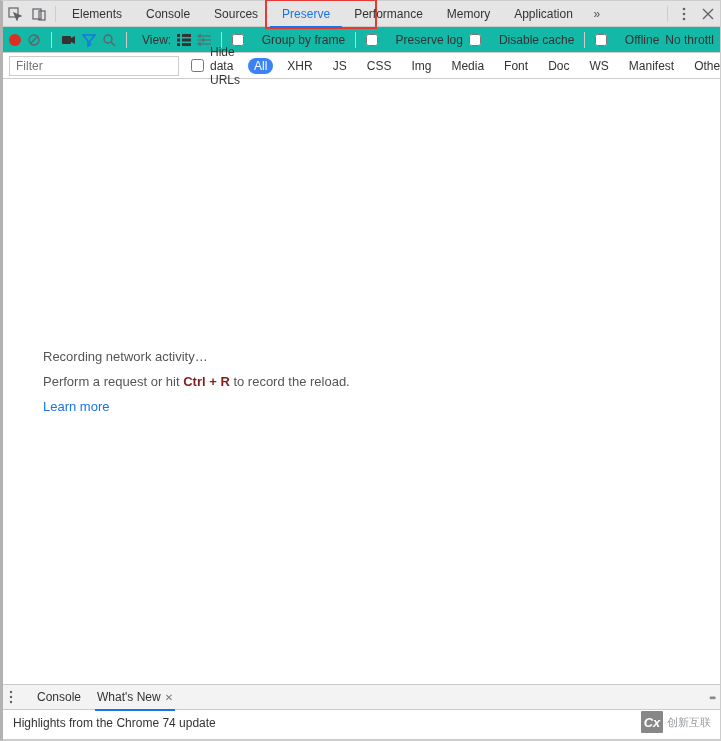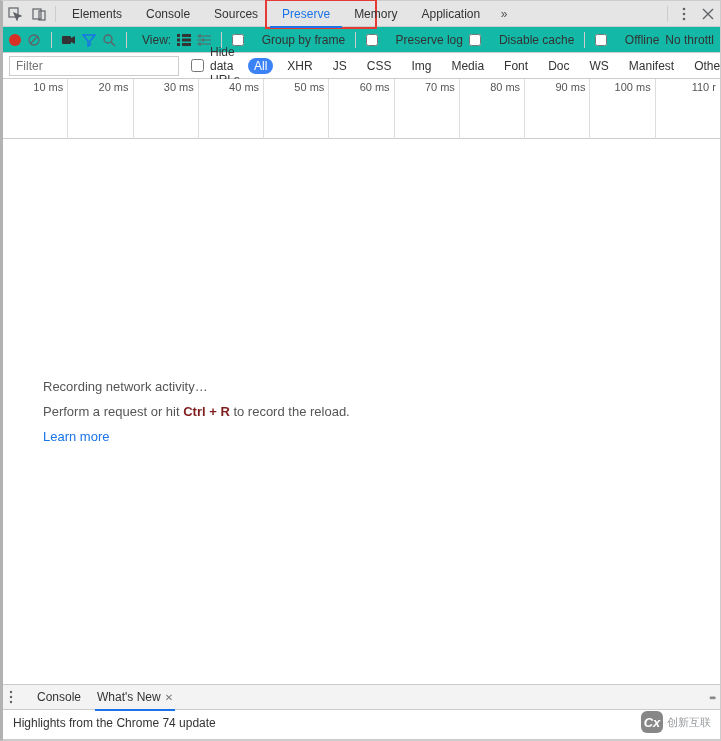--- a/index.html
+++ b/index.html
@@ -180,21 +180,21 @@
     display:flex; align-items:center; gap:4px;
     opacity:.7;
     font-size:11px;
     color:#6b7074;
     pointer-events:none;
   }
   .watermark .logo {
     width:22px; height:22px;
     background:#555; color:#fff;
     display:flex; align-items:center; justify-content:center;
-    font-weight:bold; border-radius:6px; font-style:italic; font-size:13px;
+    font-weight:bold; border-radius:1px; font-style:italic; font-size:13px;
   }
   svg { display:block; }
 </style>
 </head>
 <body>
 
 <div class="root">
 
   <div class="tabbar">
     <div class="highlight-box"></div>
@@ -208,20 +208,21 @@
       <svg width="14" height="14" viewBox="0 0 14 14" stroke="#5f6368" fill="none" stroke-width="1.2">
         <rect x="1" y="2" width="8" height="10"></rect>
           <rect x="7" y="4" width="6" height="9"></rect>
       </svg>
     </div>
     <div class="divider-v"></div>
     <div class="tab">Elements</div>
     <div class="tab">Console</div>
     <div class="tab">Sources</div>
     <div class="tab active">Preserve</div>
+    <div class="tab">Performance</div>
     <div class="tab">Memory</div>
     <div class="tab">Application</div>
     <div class="iconbtn">»</div>
     <div class="spacer"></div>
     <div class="divider-v"></div>
     <div class="iconbtn">
       <svg width="4" height="14" viewBox="0 0 4 14" fill="#5f6368">
           <circle cx="2" cy="2" r="1.3"></circle>
           <circle cx="2" cy="7" r="1.3"></circle>
           <circle cx="2" cy="12" r="1.3"></circle>
@@ -313,35 +314,20 @@
     <span class="chip">CSS</span>
     <span class="chip">Img</span>
     <span class="chip">Media</span>
     <span class="chip">Font</span>
     <span class="chip">Doc</span>
     <span class="chip">WS</span>
     <span class="chip">Manifest</span>
     <span class="chip">Other</span>
   </div>
 
-  <div class="timeline">
-    <div class="ticks">
-      <div class="tick">10 ms</div>
-      <div class="tick">20 ms</div>
-      <div class="tick">30 ms</div>
-      <div class="tick">40 ms</div>
-      <div class="tick">50 ms</div>
-      <div class="tick">60 ms</div>
-      <div class="tick">70 ms</div>
-      <div class="tick">80 ms</div>
-      <div class="tick">90 ms</div>
-      <div class="tick">100 ms</div>
-      <div class="tick">110 r</div>
-    </div>
-  </div>
 
   <div class="empty">
     <div>Recording network activity…</div>
     <div class="hint">
       <span>Perform a request or hit </span><b>Ctrl + R</b><span> to record the reload.</span>
     </div>
     <div class="learn">Learn more</div>
   </div>
 
   <div class="drawer-tabs">

